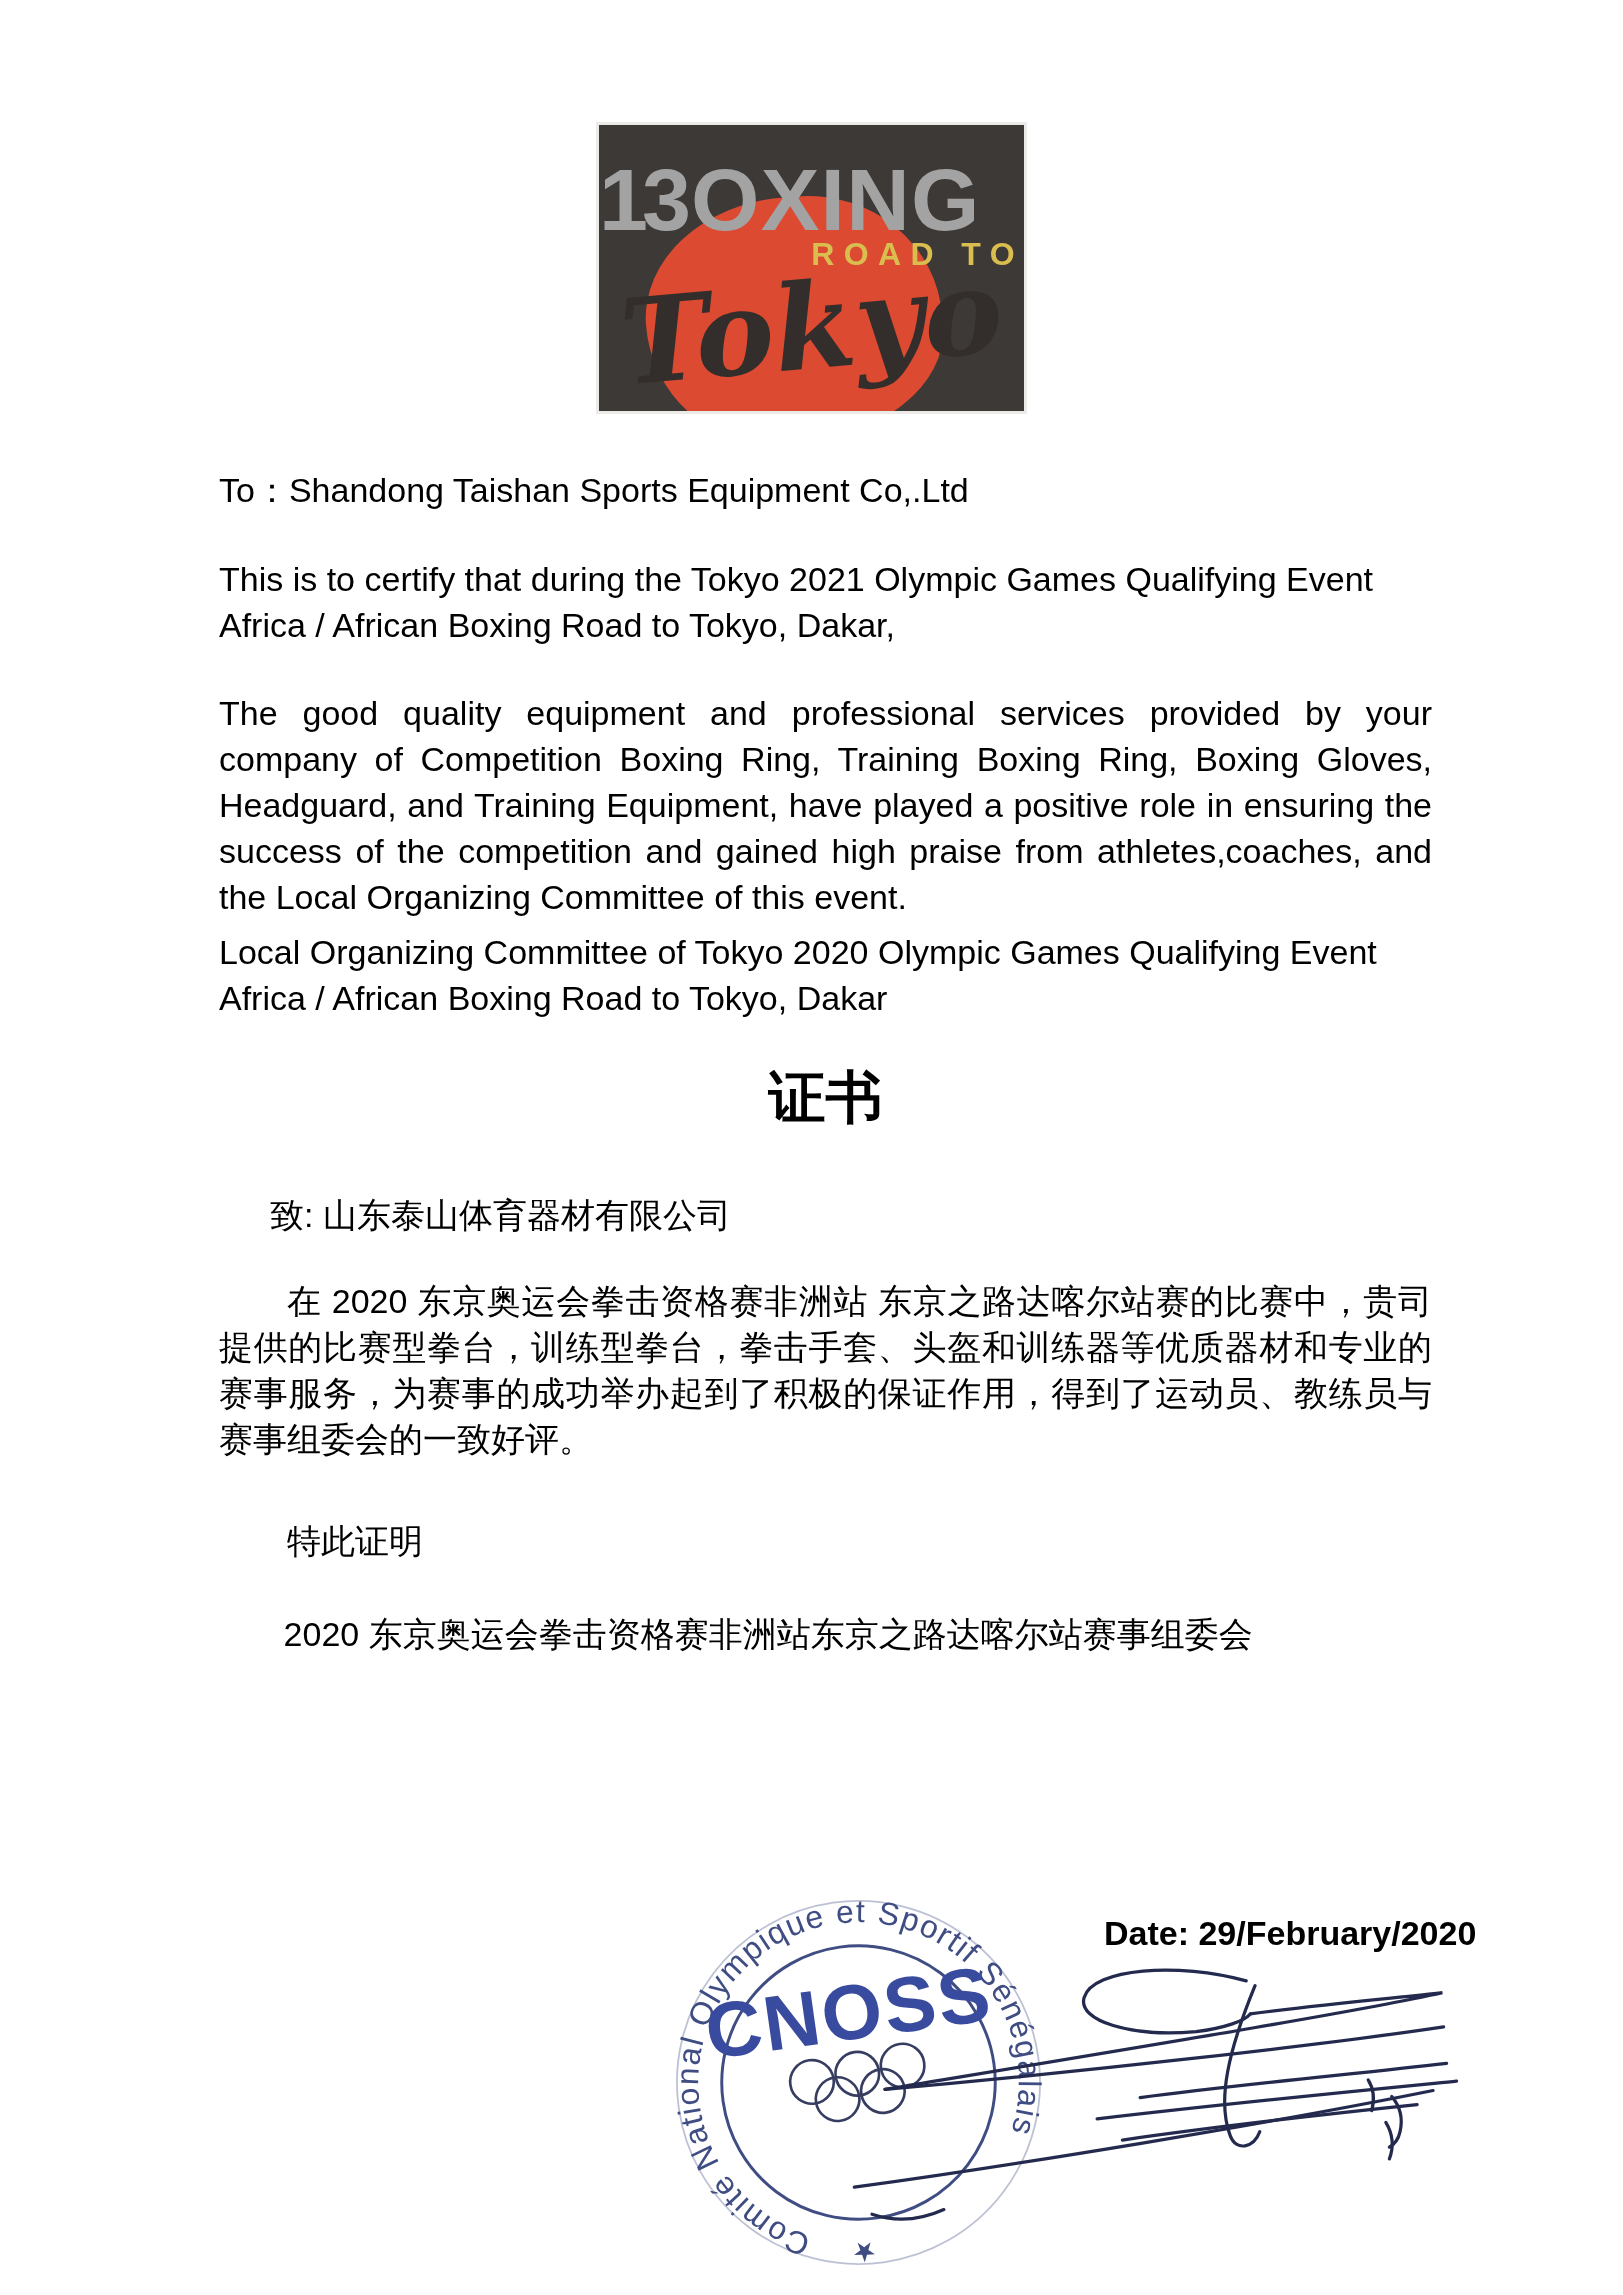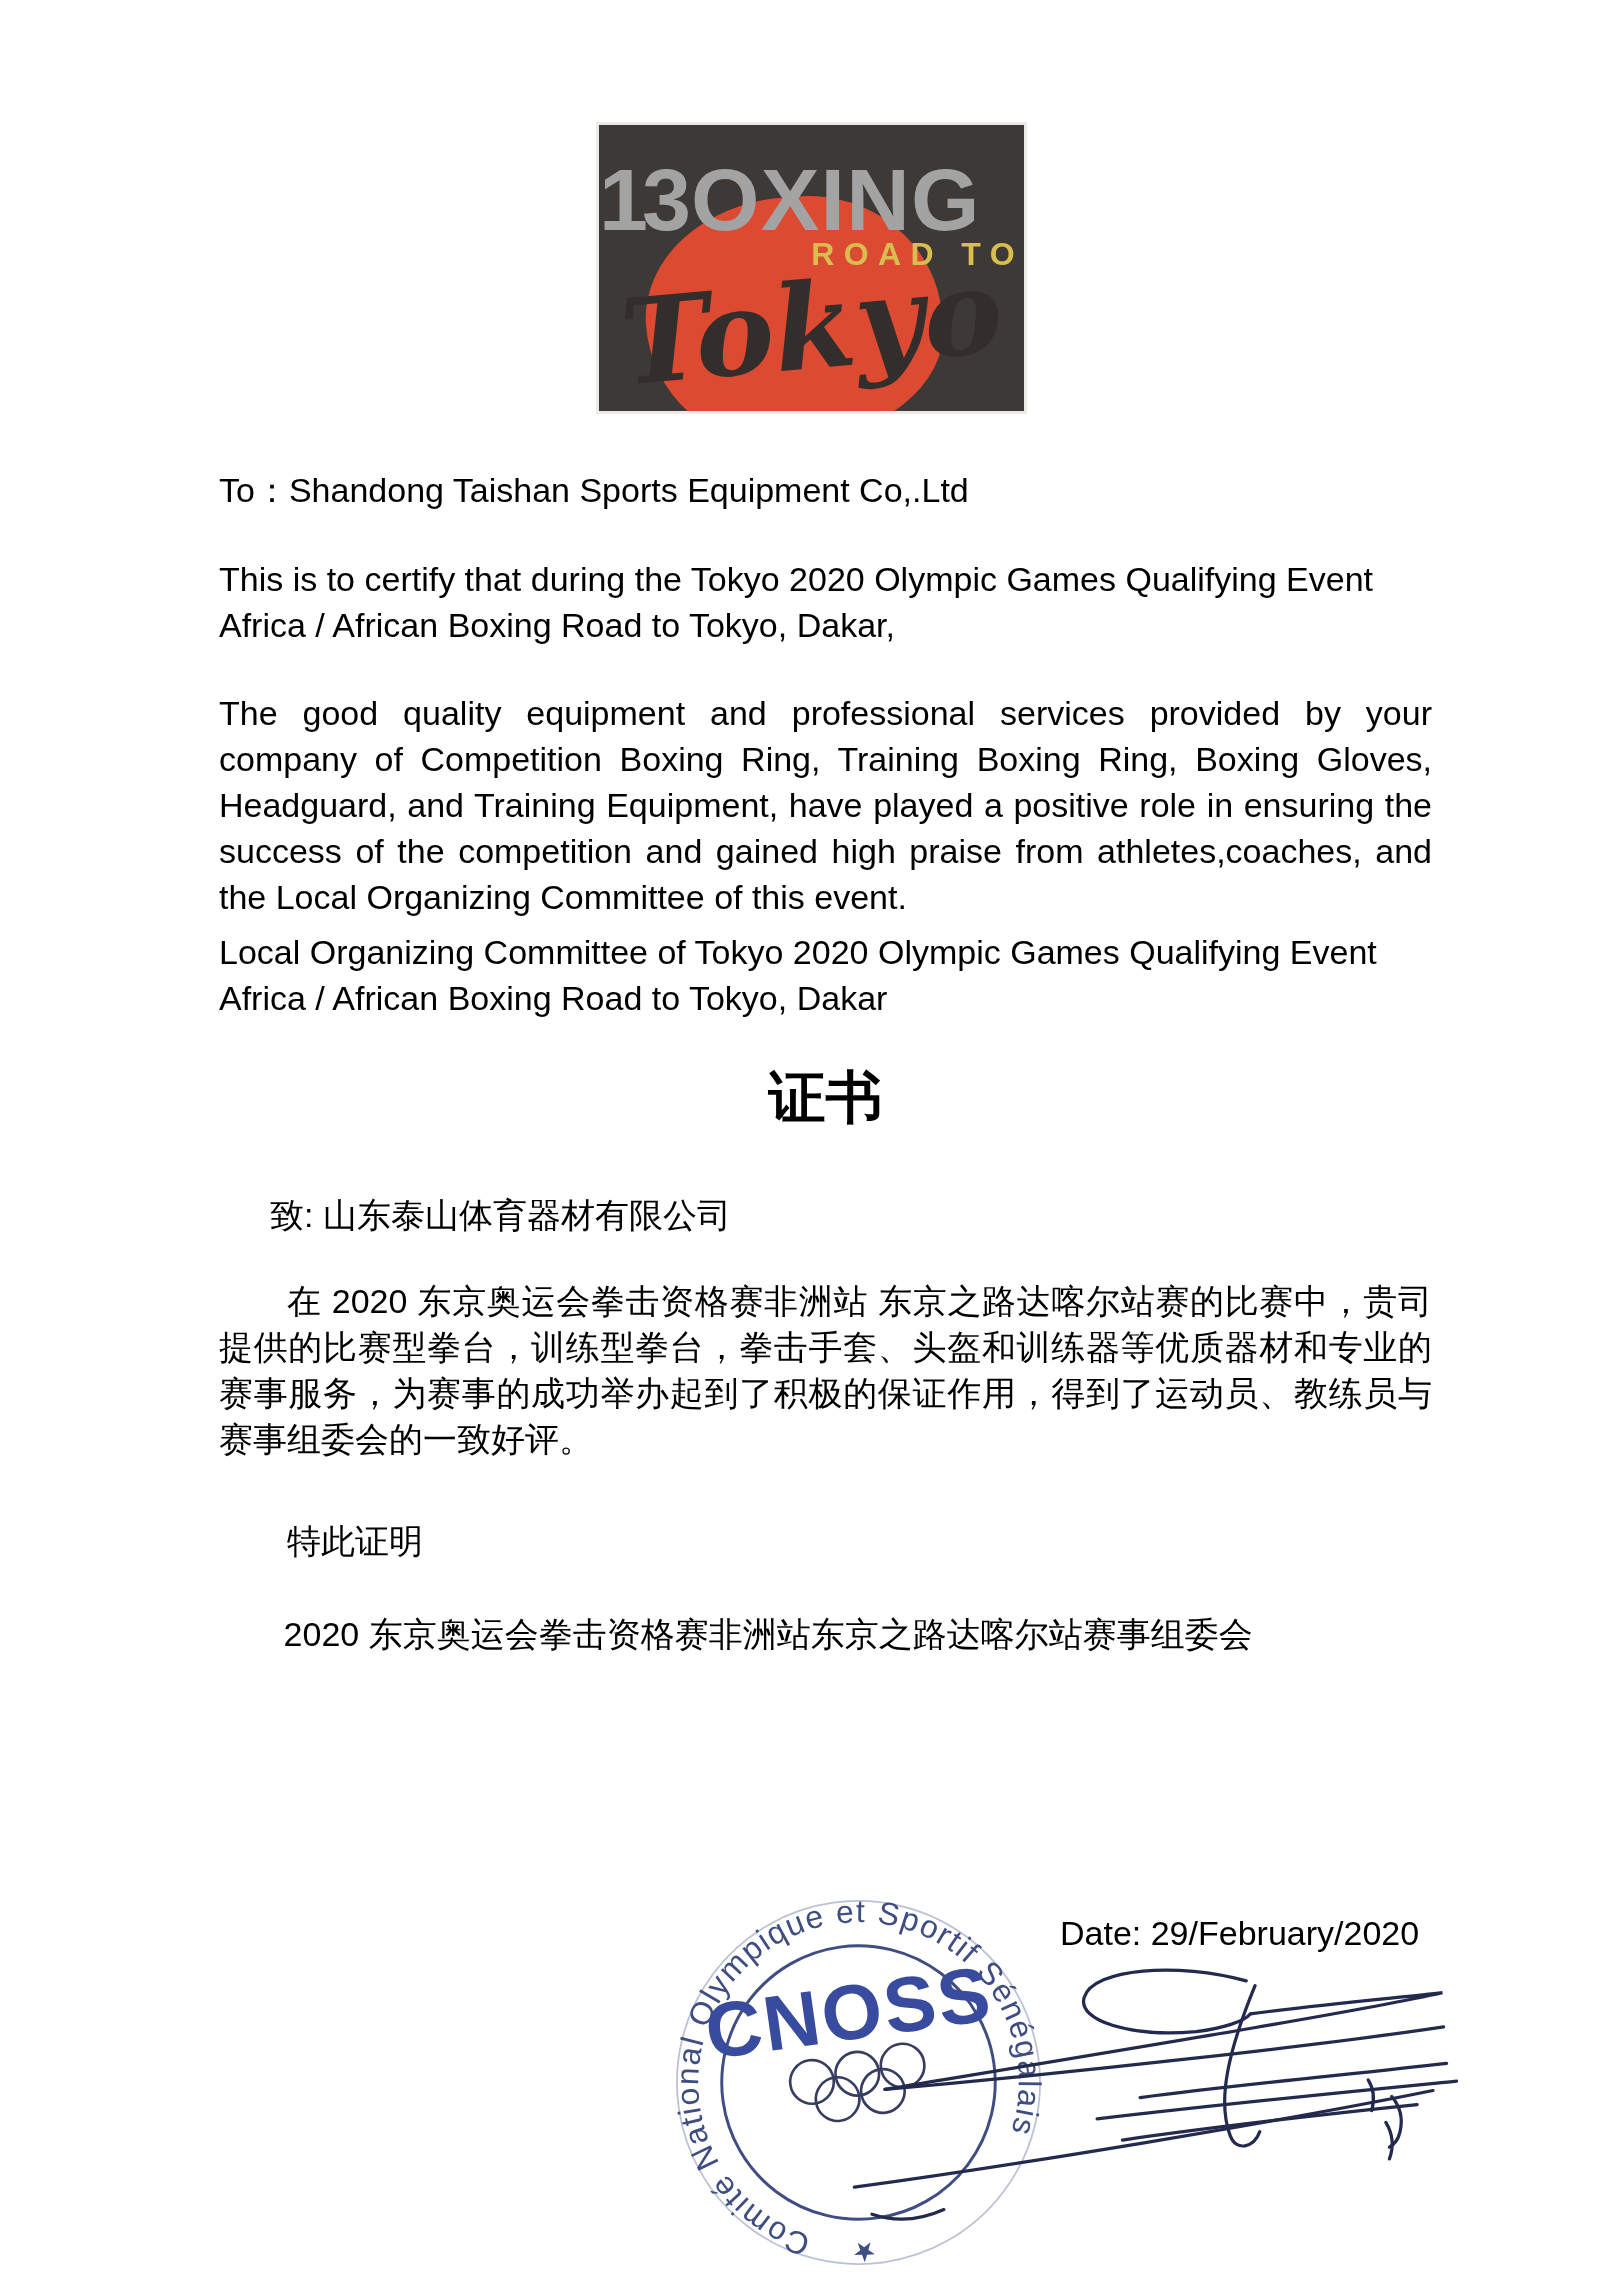--- a/index.html
+++ b/index.html
@@ -88,41 +88,41 @@
     font-family: "Liberation Serif", "DejaVu Serif", serif;
   }
   .zh-to     { margin-top: 59px; font-size: 34px; line-height: 46px; text-indent: 1.5em; }
   .zh-para   { margin-top: 40px;  font-size: 34px; line-height: 46px; text-indent: 2em; text-align: justify; }
   .zh-hereby { margin-top: 56px;  font-size: 34px; line-height: 46px; text-indent: 2em; }
   .zh-committee { margin-top: 47px; font-size: 34px; line-height: 46px; text-indent: 1.9em; }
 
   
   .footer { position: absolute; left: 0; top: 1885px; width: 100%; height: 411px; }
   .stamp  { position: absolute; left: 664px; top: 2.9px; width: 389px; height: 389px; opacity: 0.93; }
-  .date-en { position: absolute; left: 1060px; top: 28px;  font-size: 34px; line-height: 41px; }
+  .date-en { position: absolute; left: 1104px; top: 28px;  font-size: 34px; line-height: 41px; font-weight: bold; }
   .date-zh { position: absolute; left: 1041px; top: 71px; font-size: 34px; line-height: 41px; }
   .signature { position: absolute; left: 707px; top: 77px; width: 825px; height: 283px; }
 </style>
 </head>
 <body>
 
 <div class="page">
 
   <div class="logo">
     <div class="logo-red-circle"></div>
     <div class="logo-boxing"><span class="glove">13</span><span>OXING</span></div>
     <div class="logo-roadto">ROAD TO</div>
     <div class="logo-tokyo">Tokyo</div>
   </div>
 
   <div class="content">
 
     <div class="to-line">To：Shandong Taishan Sports Equipment Co,.Ltd</div>
 
-    <div class="p1">This is to certify that during the Tokyo 2020 Olympic Games Qualifying Event Africa / African Boxing Road to Tokyo, Dakar,</div>
+    <div class="p1">This is to certify that during the Tokyo 2021 Olympic Games Qualifying Event Africa / African Boxing Road to Tokyo, Dakar,</div>
 
     <div class="p2">The good quality equipment and professional services provided by your company of Competition Boxing Ring, Training Boxing Ring, Boxing Gloves, Headguard, and Training Equipment, have played a positive role in ensuring the success of the competition and gained high praise from athletes,coaches, and the Local Organizing Committee of this event.</div>
 
     <div class="p3">Local Organizing Committee of Tokyo 2020 Olympic Games Qualifying Event Africa / African Boxing Road to Tokyo, Dakar</div>
 
     <div class="zh-title">证书</div>
 
     <div class="zh-to">致: 山东泰山体育器材有限公司</div>
 
     <div class="zh-para">在 2020 东京奥运会拳击资格赛非洲站 东京之路达喀尔站赛的比赛中，贵司提供的比赛型拳台，训练型拳台，拳击手套、头盔和训练器等优质器材和专业的赛事服务，为赛事的成功举办起到了积极的保证作用，得到了运动员、教练员与赛事组委会的一致好评。</div>

